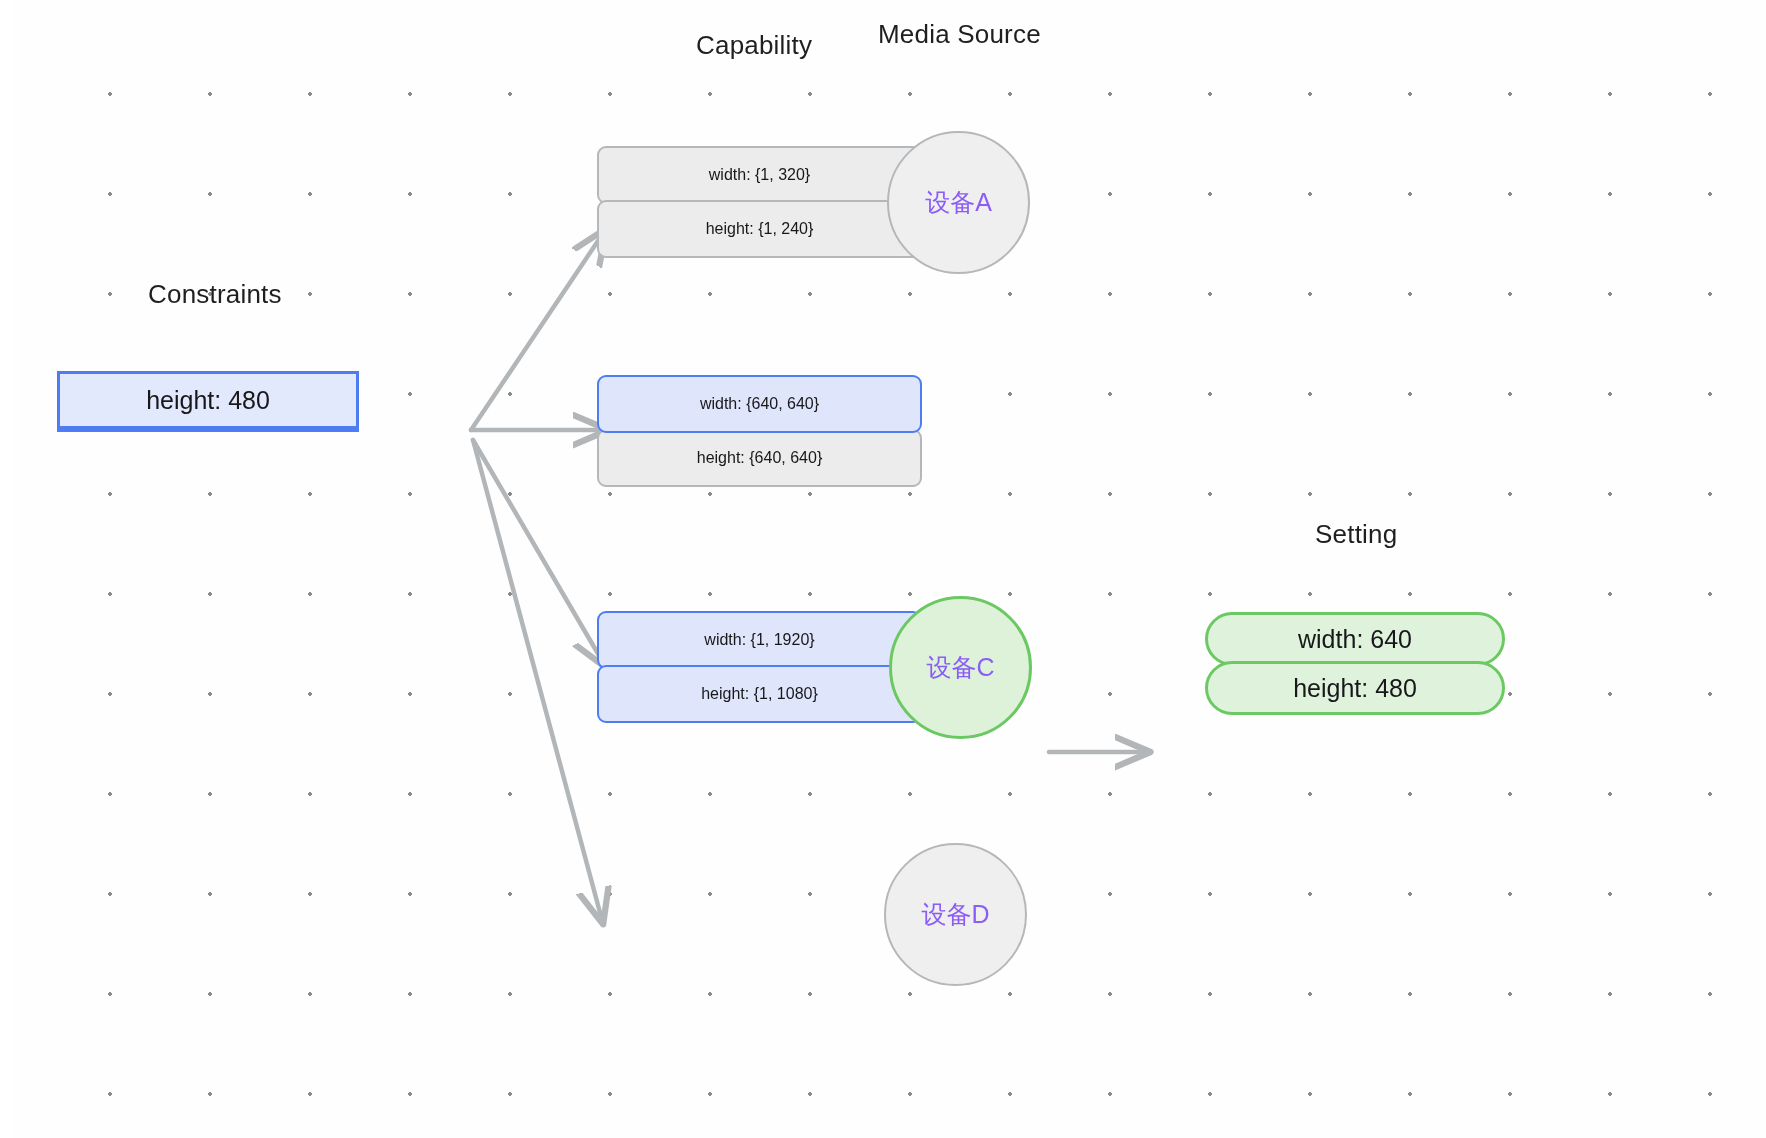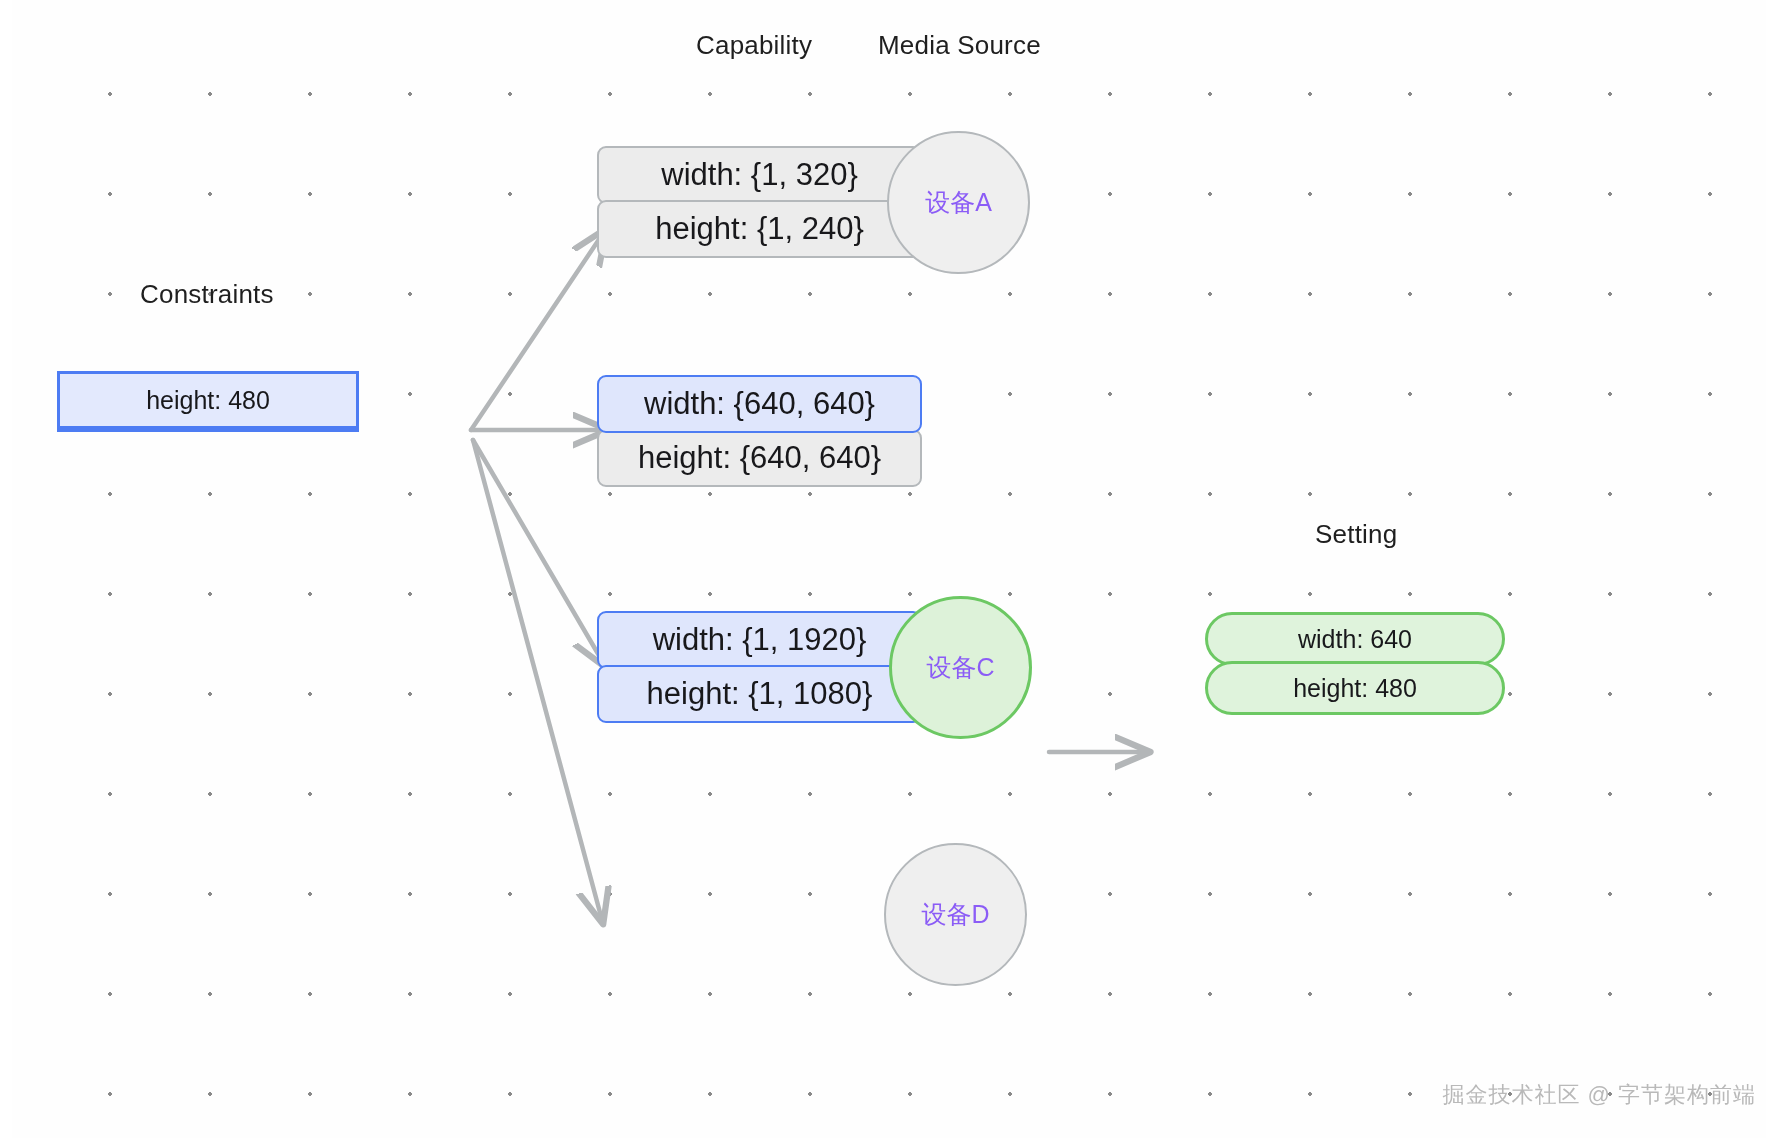--- a/index.html
+++ b/index.html
@@ -47,21 +47,21 @@
   }
 
   .cap-box {
     position: relative;
     box-sizing: border-box;
     width: 325px;
     height: 58px;
     display: flex;
     align-items: center;
     justify-content: center;
-    font-size: 31px;
+    font-size: 16px;
     color: #18181b;
     white-space: nowrap;
   }
 
   .cap-box.grey {
     background: #ececec;
     border: 2.5px solid #b4b8bb;
     border-radius: 9px;
     z-index: 1;
   }
@@ -170,23 +170,23 @@
 
     <path d="M461,440 L592,664" fill="none" stroke="#b3b6b8" stroke-width="4.5" stroke-linecap="round" marker-end="url(#arrowhead)"></path>
 
     <path d="M461,440 L590,920" fill="none" stroke="#b3b6b8" stroke-width="4.5" stroke-linecap="round" marker-end="url(#arrowhead)"></path>
 
     <path d="M1037,752 L1134,752" fill="none" stroke="#b3b6b8" stroke-width="4.5" stroke-linecap="round" marker-end="url(#arrowhead)"></path>
   </svg>
 
   <div class="col-label" style="left:684px; top:30px;">Capability</div>
 
-  <div class="col-label" style="left:866px; top:30px;">Media Source</div>
-
-  <div class="col-label" style="left:128px; top:279px;text-align:right;">Constraints</div>
+  <div class="col-label" style="left:866px; top:19px;">Media Source</div>
+
+  <div class="col-label" style="left:136px; top:279px;text-align:right;">Constraints</div>
 
   <div class="col-label" style="left:1303px; top:519px;">Setting</div>
 
   <div class="stack" style="left:45px; top:374px;">
     <div class="constraints-box">width: 640</div>
     <div class="constraints-box second">height: 480</div>
   </div>
 
   <div class="stack" style="left:585px; top:146px;">
     <div class="cap-box grey">width: {1, 320}</div>
@@ -205,15 +205,14 @@
   </div>
   <div class="device green" style="left:877px; top:596px;">设备C</div>
 
   <div class="device grey" style="left:872px; top:843px;">设备D</div>
 
   <div class="stack" style="left:1193px; top:612px;">
     <div class="setting-pill">width: 640</div>
     <div class="setting-pill second">height: 480</div>
   </div>
 
-  <div class="watermark">掘金技术社区 @ 字节架构前端</div>
 
 </div>
 
 </body></html>

